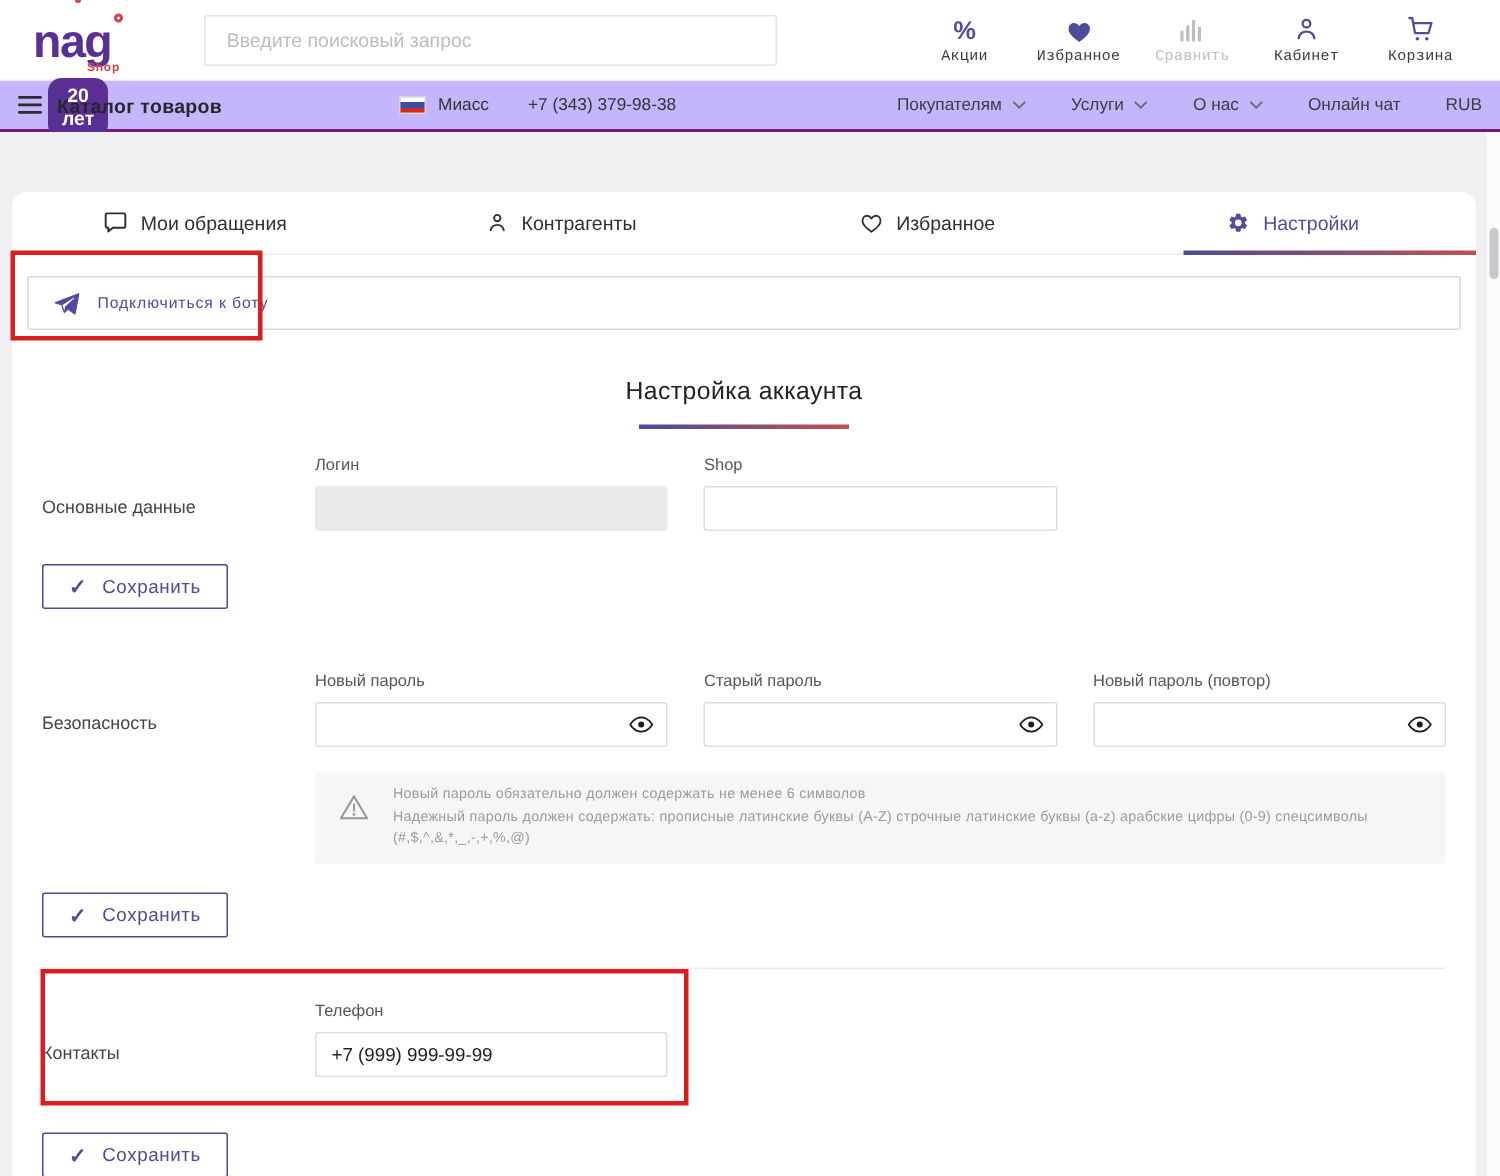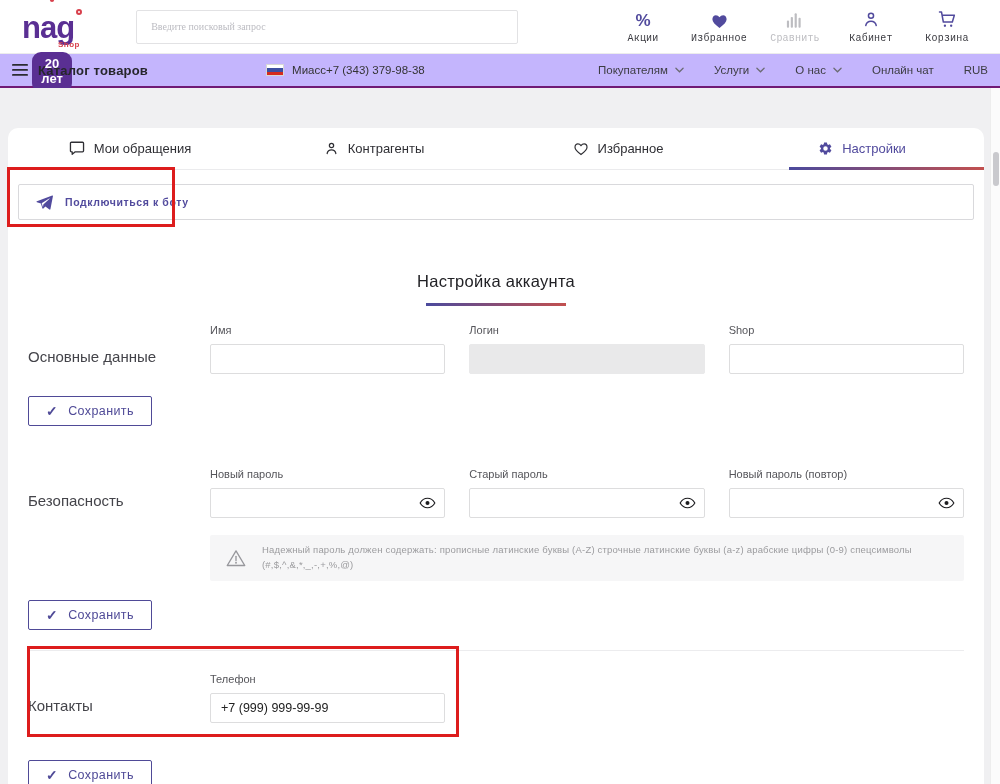--- a/index.html
+++ b/index.html
@@ -11,69 +11,69 @@
   svg { display:block; }
 
   
   .header-top { height:54px; display:flex; align-items:center; padding:0 22px; border-bottom:1px solid #ececec; background:#fff; }
   .logo { display:flex; align-items:center; gap:9px; cursor:pointer;flex-direction:column; }
   .logo-text { position:relative; color:#5a2f93; font-weight:bold; font-size:31px; letter-spacing:-1px; line-height:1; padding-right:8px; }
   .logo-shop { position:absolute; left:36px; bottom:-6px; color:#d8404c; font-size:8px; font-weight:bold; letter-spacing:.5px; }
   .g-dot { position:absolute; top:-3px; right:0; width:6px; height:6px; border:2px solid #d8404c; border-radius:50%; }
   .logo-badge { width:40px; height:40px; background:#5a2f93; border-radius:9px; color:#fff; display:flex; flex-direction:column; align-items:center; justify-content:center; font-weight:bold; font-size:13px; line-height:1.15; }
   .search-wrap { margin-left:54px; }
-  .search-input { width:382px; height:34px; border:1px solid #e2e2e4; border-radius:2px; padding:0 14px; font-size:10px; font-family:Liberation Serif, serif; color:#000000; outline:none; }
+  .search-input { width:382px; height:34px; border:1px solid #e2e2e4; border-radius:2px; padding:0 14px; font-size:13px; font-family:Liberation Sans, sans-serif; color:#000000; outline:none; }
   .search-input::placeholder { color:#bcbcc2; }
   .header-actions { margin-left:auto; display:flex; gap:14px; }
   .h-action { width:62px; display:flex; flex-direction:column; align-items:center; gap:4px; cursor:pointer; }
   .h-action .ic { height:19px; display:flex; align-items:flex-end; color:#514a9d; }
   .h-action .lbl { font-size:10px; color:#3a3a40; letter-spacing:.2px; white-space:nowrap;font-family:Liberation Mono, monospace; }
   .h-action.disabled .ic { color:#bdbdc1; }
   .h-action.disabled .lbl { color:#bdbdc1; }
   .percent-icon::before { content:"%"; font-size:17px; font-weight:bold; line-height:1; }
   .heart-red { color:#e8414b; }
 
   
   .header-nav { height:34px; display:flex; align-items:center; padding:0 12px; border-bottom:2px solid #701a75; background:#c4b5fd; font-size:11.5px; }
   .catalog { display:flex; align-items:center; gap:10px; cursor:pointer; }
   .catalog .lbl { font-size:13px; font-weight:bold; color:#26262b; letter-spacing:.2px; }
   .geo { display:flex; align-items:center; gap:8px; margin-left:118px; cursor:pointer; }
   .flag { width:18px; height:12px; border:1px solid #d7d7d7; display:flex; flex-direction:column; }
   .flag i { flex:1; } .flag i:nth-child(1){background:#fff;} .flag i:nth-child(2){background:#3d4fa1;} .flag i:nth-child(3){background:#d52b1e;}
   .geo .lbl { color:#333; }
-  .nav-phone { color:#333;text-align:right; }
+  .nav-phone { margin-left:26px; color:#333;text-align:right; }
   .nav-links { margin-left:auto; display:flex; align-items:center; gap:30px; }
   .nav-link { display:flex; align-items:center; gap:7px; color:#3c3c42; cursor:pointer; white-space:nowrap; }
   .chev { color:#6b6b72; }
 
   
   .page-bg { position:absolute; top:88px; left:0; right:0; bottom:0; background:#f0f0f2; }
   .scrollbar { position:absolute; top:88px; right:0; bottom:0; width:10px; background:#fbfbfb; border-left:1px solid #ededed; z-index:30; }
   .scroll-thumb { position:absolute; top:64px; left:2px; width:6px; height:34px; background:#c9c9cd; border-radius:3px; }
 
   
   .card { position:absolute; top:128px; left:8px; width:976px; bottom:0; background:#fff; border-radius:10px 10px 0 0; }
 
   .tabs { height:42px; display:flex; border-bottom:1px solid #ebebed; position:relative; }
   .tab { flex:1; display:flex; align-items:center; justify-content:center; gap:9px; font-size:13px; color:#2f2f34; cursor:pointer; }
   .tab .t-ic { color:#2f2f34; }
   .tab.active { color:#514a9d; }
   .tab.active .t-ic { color:#514a9d; }
   .tab-underline { position:absolute; bottom:-1px; left:80%; width:20%; height:3px; background:linear-gradient(90deg,#4b4a9d,#c2504f); }
 
-  .bot-row { margin:14px 10px 0; height:36px; border:1px solid #d9d9dc; border-radius:2px; display:flex; align-items:center; gap:12px; padding:0 17px; cursor:pointer;font-weight:bold; }
+  .bot-row { margin:14px 10px 0; height:36px; border:1px solid #d9d9dc; border-radius:2px; display:flex; align-items:center; gap:12px; padding:0 17px; cursor:pointer; }
   .bot-row .lbl { font-size:10.5px; letter-spacing:.6px; color:#514a9d; }
 
   .content { padding:0 20px; }
-  .acc-title-wrap { margin-top:52px; text-align:center; }
+  .acc-title-wrap { margin-top:32px; text-align:center; }
   .acc-title { font-size:16.5px; color:#222226; letter-spacing:.3px; font-weight:normal; }
   .acc-underline { width:140px; height:3px; margin:12px auto 0; background:linear-gradient(90deg,#4b4a9d,#c2504f); }
 
   .form-row { display:grid; grid-template-columns:158px 1fr 1fr 1fr; column-gap:24px; align-items:end; }
-  .section-label { font-size:15px; color:#44444a; padding-bottom:9px; }
+  .section-label { font-size:12px; color:#44444a; padding-bottom:9px; }
   .field label { display:block; font-size:11px; color:#55555a; margin-bottom:8px; }
   .field input { width:100%; height:30px; border:1px solid #ddddde; border-radius:2px; padding:0 10px; font-size:12.5px; font-family:inherit; color:#222; outline:none; }
   .field.disabled input { background:#e9e9ea; border-color:#e9e9ea; }
   .input-wrap { position:relative; }
   .eye { position:absolute; right:9px; top:50%; transform:translateY(-50%); color:#1d1d20; cursor:pointer; }
 
   .save-row { display:flex; justify-content:flex-start; }
   .btn-save { display:flex; align-items:center; gap:10px; height:30px; padding:0 17px; background:#fff; border:1px solid #4f4a97; border-radius:2px; color:#4f4a97; font-size:12.5px; letter-spacing:.4px; cursor:pointer; font-family:inherit; }
   .check-icon::before { content:"\2713"; font-size:14px; font-weight:bold; }
 
@@ -281,24 +281,20 @@
 
   <div class="content">
 
     <div class="acc-title-wrap">
       <h2 class="acc-title">Настройка аккаунта</h2>
       <div class="acc-underline"></div>
     </div>
 
     <div class="form-row row-basic">
       <div class="section-label">Основные данные</div>
-      <div class="field">
-        <label>Имя</label>
-        <input type="text" style="">
-      </div>
       <div class="field disabled">
         <label>Логин</label>
         <input type="text" disabled="" style="">
       </div>
       <div class="field">
         <label>Shop</label>
         <input type="text" style="">
       </div>
     </div>
 
@@ -353,20 +349,21 @@
       <div></div>
       <div class="warning">
         <span class="w-ic">
           <svg width="20" height="18" viewBox="0 0 24 21" fill="none" stroke="currentColor" stroke-width="1.6" stroke-linejoin="round">
             <path d="M12 2 22.5 19.5H1.5z"></path>
             <path d="M12 8.5v5" stroke-linecap="round"></path>
             <circle cx="12" cy="16.3" r="0.4" fill="currentColor"></circle>
           </svg>
         </span>
         <div class="warning-text">
+          <div>Новый пароль обязательно должен содержать не менее 6 символов</div>
           <div>Надежный пароль должен содержать: прописные латинские буквы (A-Z) строчные латинские буквы (a-z) арабские цифры (0-9) спецсимволы (#,$,^,&amp;,*,_,-,+,%,@)</div>
         </div>
       </div>
     </div>
 
     <div class="save-row save-2">
       <button class="btn-save">
         <span class="check-icon"></span>
         <span>Сохранить</span>
       </button>

